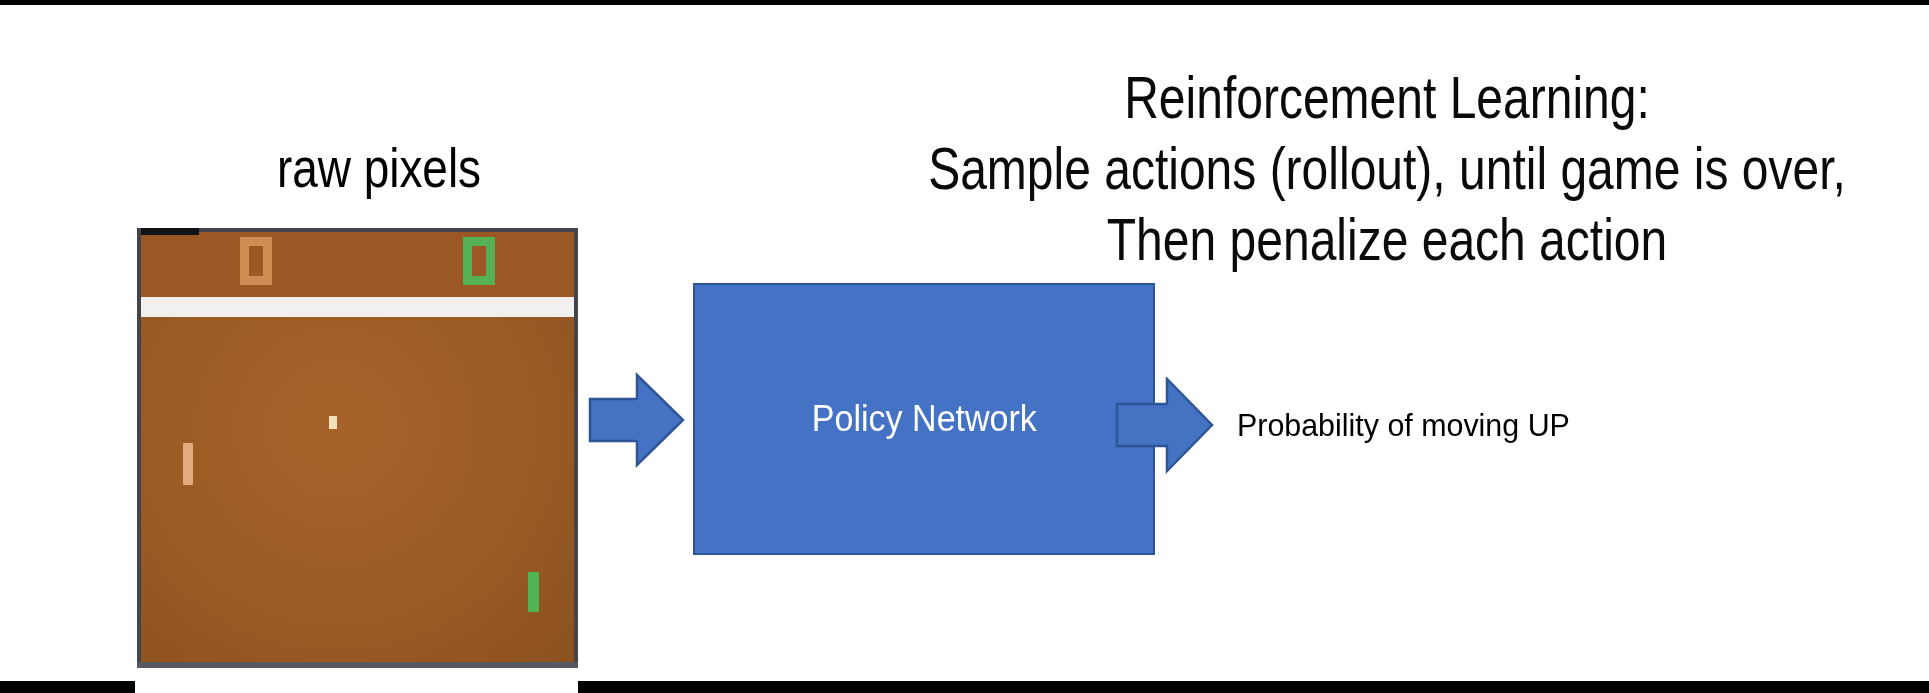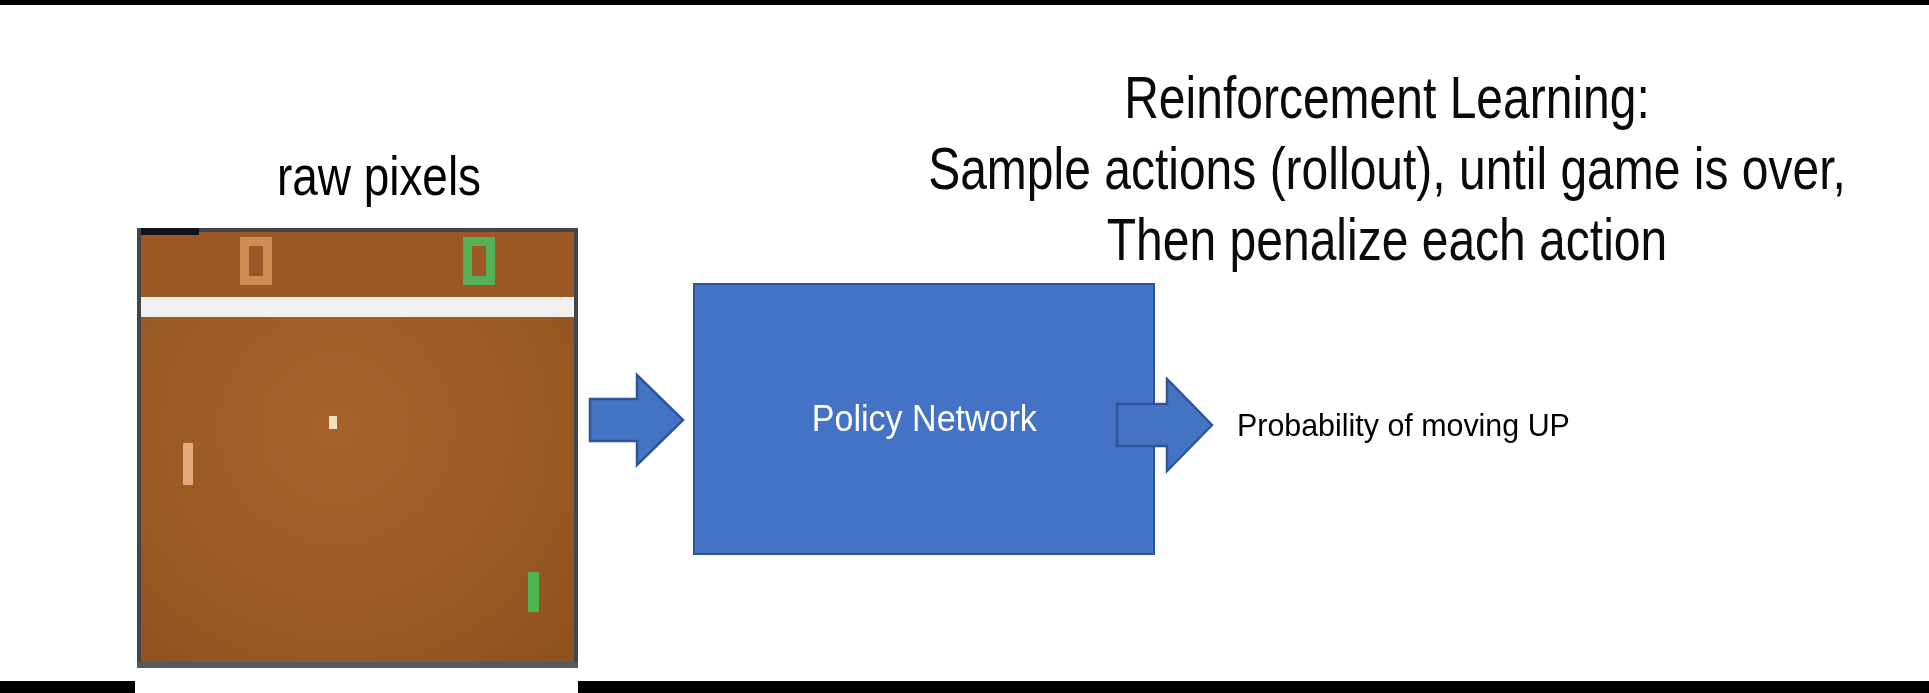--- a/index.html
+++ b/index.html
@@ -17,21 +17,21 @@
 
   
   .title-anchor { left:1387px; top:62px; }
   .title-inner  {
     display:inline-block; white-space:nowrap; text-align:center;
     transform: scaleX(0.8) translateX(-50%); transform-origin:0 0;
     font-size:60px; line-height:71px; color:#0a0a0a; font-weight:400;
   }
 
   
-  .rawpx-anchor { left:379px; top:148px; }
+  .rawpx-anchor { left:379px; top:140px; }
   .rawpx-inner  {
     display:inline-block; white-space:nowrap;
     transform: scaleX(0.82) translateX(-50%); transform-origin:0 0;
     font-size:56px; line-height:1; color:#000;
   }
 
   
   .game   { left:137px; top:228px; width:441px; height:440px; background:#42464c; }
   .game > div { position:absolute; }
   .score-band  { left:4px; top:4px;  width:433px; height:65px;  background:#9b5724; }

